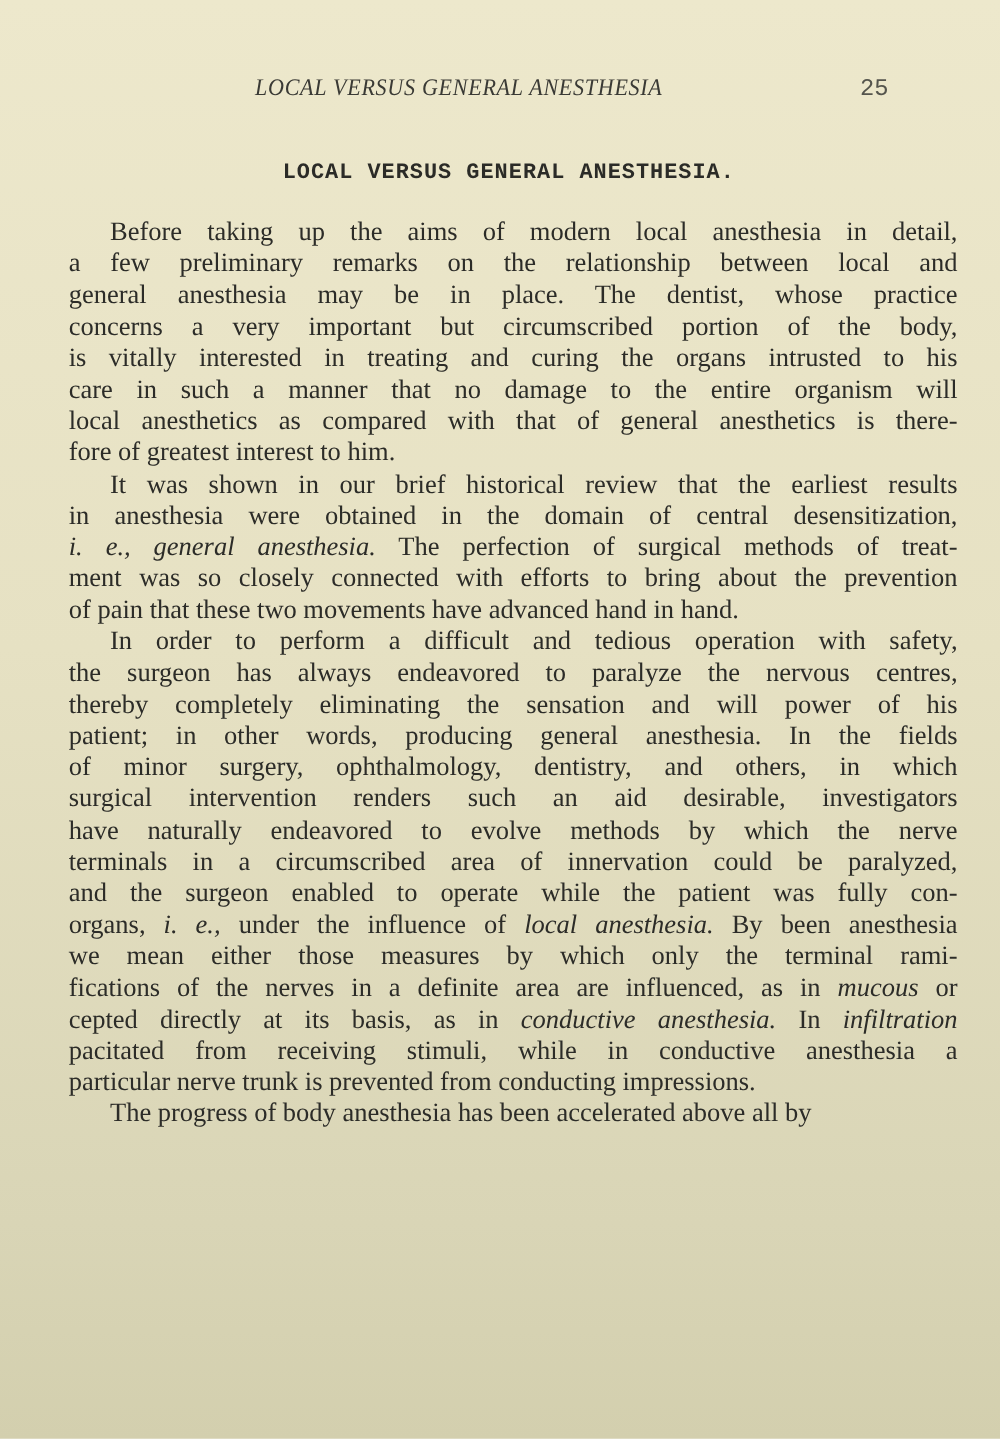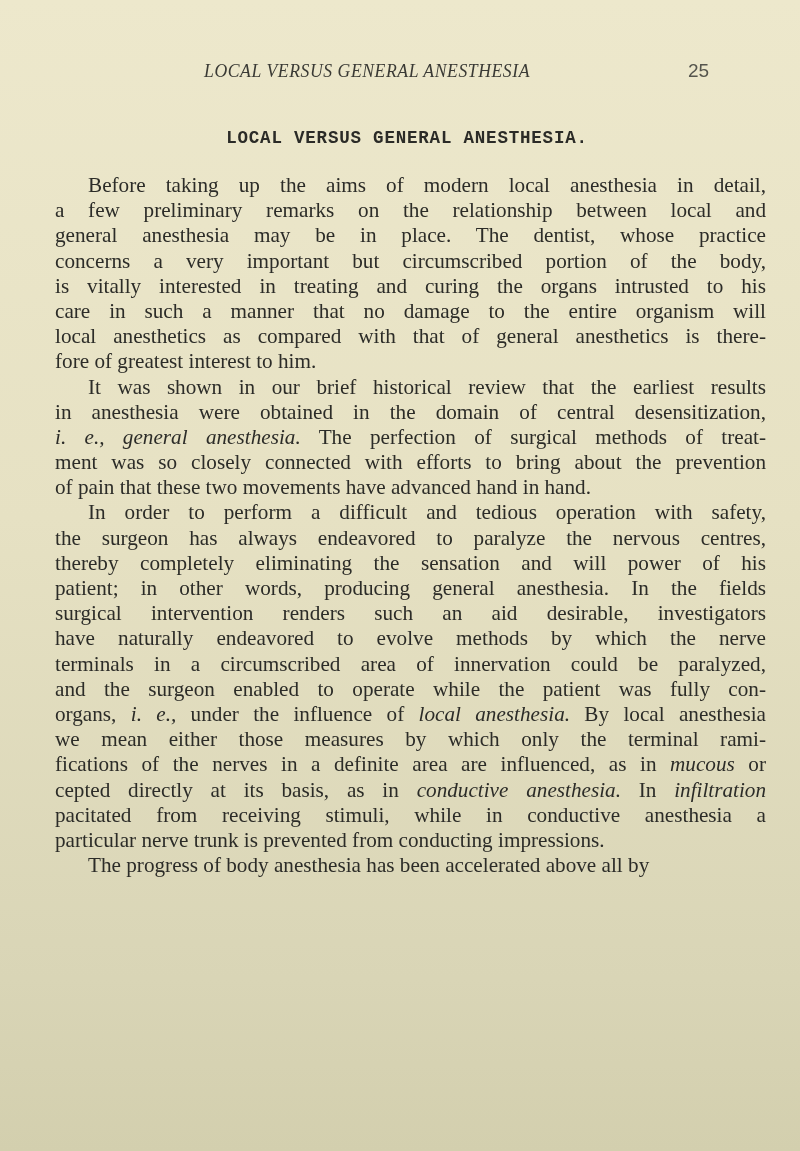--- a/index.html
+++ b/index.html
@@ -38,21 +38,21 @@
     letter-spacing: 0.6px;
     color: #3a3a35;
     transform: scaleX(0.93);
     transform-origin: left center;
     white-space: nowrap;
   }
   .page-number {
     position: absolute;
     left: 688px;
     top: 0;
-    font-family: Liberation Sans, sans-serif;
+    font-family: Liberation Mono, monospace;
     font-size: 19px;
     color: #55554d;
   }
   .chapter-title {
     position: absolute;
     top: 128px;
     left: 0;
     width: 800px;
     text-align: center;
     font-family: Liberation Mono, monospace;
@@ -118,25 +118,26 @@
         <span class="line"><span>in anesthesia were obtained in the domain of central desensitization,</span></span>
         <span class="line"><span class="it">i. e., general anesthesia.</span><span>  The perfection of surgical methods of treat-</span></span>
         <span class="line"><span>ment was so closely connected with efforts to bring about the prevention</span></span>
         <span class="line last"><span>of pain that these two movements have advanced hand in hand.</span></span>
       </div>
       <div>
         <span class="line indent"><span>In order to perform a difficult and tedious operation with safety,</span></span>
         <span class="line"><span>the surgeon has always endeavored to paralyze the nervous centres,</span></span>
         <span class="line"><span>thereby completely eliminating the sensation and will power of his</span></span>
         <span class="line"><span>patient; in other words, producing general anesthesia.  In the fields</span></span>
+        <span class="line"><span>of minor surgery, ophthalmology, dentistry, and others, in which</span></span>
         <span class="line"><span>surgical intervention renders such an aid desirable, investigators</span></span>
         <span class="line"><span>have naturally endeavored to evolve methods by which the nerve</span></span>
         <span class="line"><span>terminals in a circumscribed area of innervation could be paralyzed,</span></span>
         <span class="line"><span>and the surgeon enabled to operate while the patient was fully con-</span></span>
-        <span class="line"><span>organs, </span><span class="it">i. e.,</span><span> under the influence of </span><span class="it">local anesthesia.</span><span>  By local anesthesia</span></span>
+        <span class="line"><span>organs, </span><span class="it">i. e.,</span><span> under the influence of </span><span class="it">local anesthesia.</span><span>  By been anesthesia</span></span>
         <span class="line"><span>we mean either those measures by which only the terminal rami-</span></span>
         <span class="line"><span>fications of the nerves in a definite area are influenced, as in </span><span class="it">mucous</span><span> or</span></span>
         <span class="line"><span>cepted directly at its basis, as in </span><span class="it">conductive anesthesia.</span><span>  In </span><span class="it">infiltration</span></span>
         <span class="line"><span>pacitated from receiving stimuli, while in conductive anesthesia a</span></span>
         <span class="line last"><span>particular nerve trunk is prevented from conducting impressions.</span></span>
       </div>
       <div>
         <span class="line indent last"><span>The progress of body anesthesia has been accelerated above all by</span></span>
       </div>
     </div>

